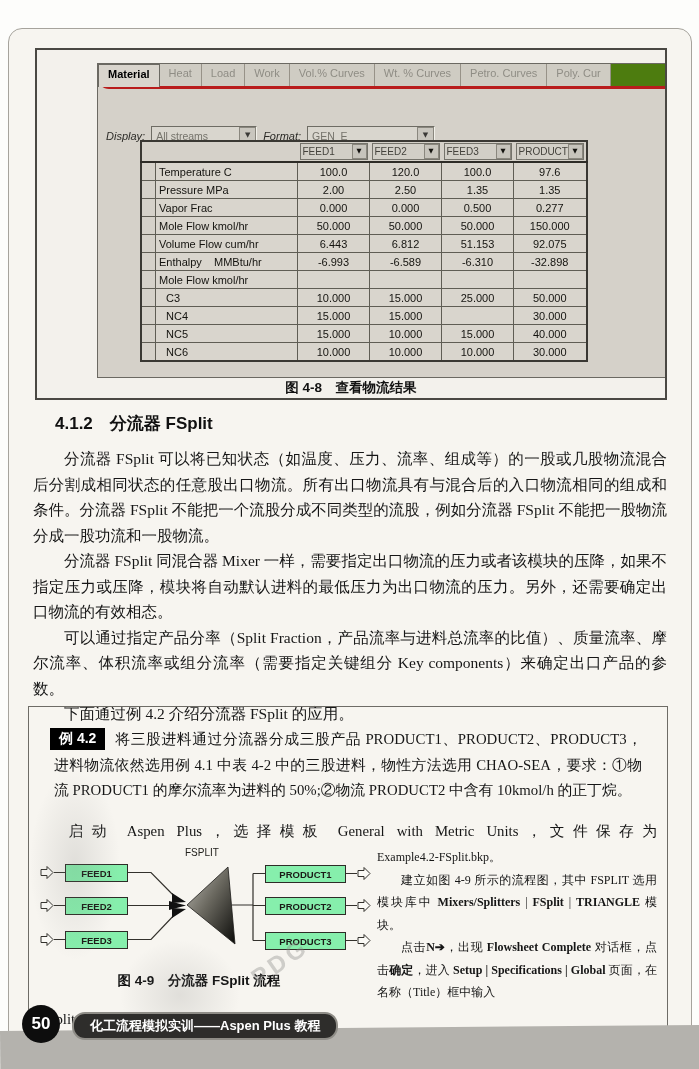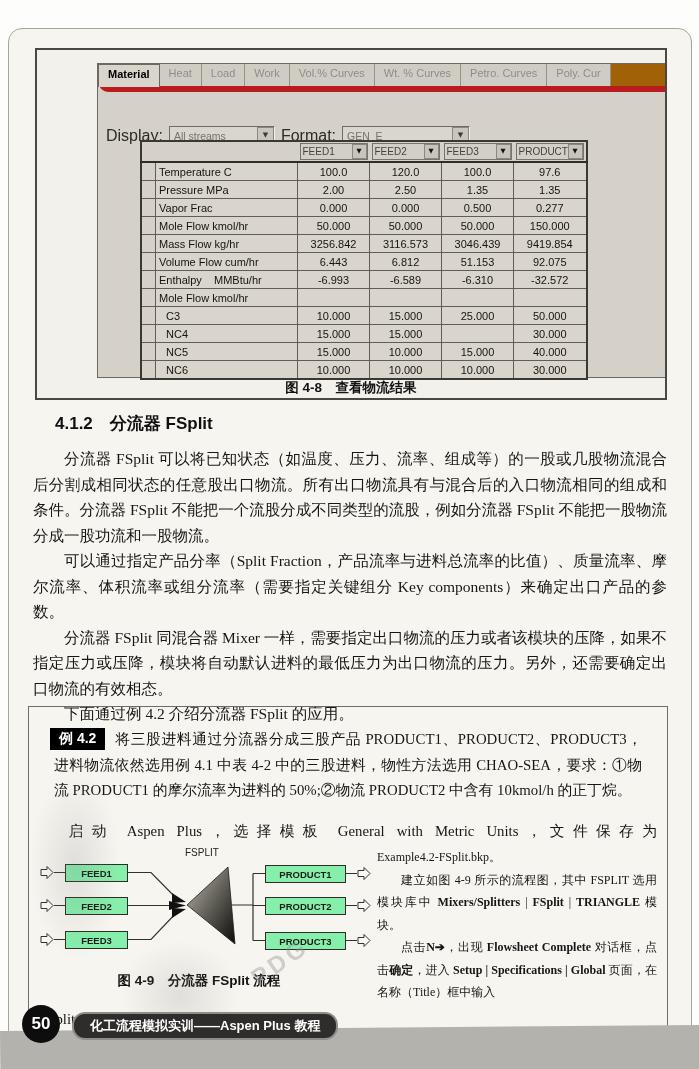--- a/index.html
+++ b/index.html
@@ -6,27 +6,27 @@
   body{background:#ffffff;font-family:"Liberation Serif","DejaVu Serif",serif;}
   .canvas{position:relative;width:699px;height:1069px;overflow:hidden;background:#fdfdfb;}
   
   .page-frame{position:absolute;left:8px;top:28px;width:682px;height:1020px;
     border:1px solid #a6a39c;border-radius:14px;background:#f7f5f0;}
   
   .fig48{position:absolute;left:35px;top:48px;width:628px;height:348px;
     border:2px solid #4a4843;background:#f3f1ec;overflow:hidden;}
   .dialog{position:absolute;left:60px;top:13px;width:600px;height:313px;
     background:#d5d1c9;border:1px solid #6b6962;font-family:"Liberation Sans",sans-serif;}
-  .tabs{display:flex;height:22px;border-bottom:6px solid #b91c1c;background:#a16207;border-radius:11px;}
+  .tabs{display:flex;height:22px;border-bottom:3px solid #b91c1c;background:#4d7c0f;border-radius:11px;}
   .tab{padding:3px 9px 0 9px;font-size:11px;color:#8f8d85;border-right:1px solid #979288;
     white-space:nowrap;background:#cfccc3;}
   .tab.active{background:#d9d5cd;color:#000;font-weight:bold;border:1px solid #6b6962;
     border-bottom:none;margin-bottom:-1px;}
   .controls{position:absolute;left:8px;top:38px;display:flex;align-items:center;gap:6px;}
-  .ctl-label{font-size:16px;color:#2c2b27;}
+  .ctl-label{font-size:11px;color:#2c2b27;font-style:italic;}
   .combo{display:flex;align-items:center;height:18px;background:#d9d6ce;
     border-top:1px solid #6e6c64;border-left:1px solid #6e6c64;
     border-bottom:1px solid #f2f1ea;border-right:1px solid #f2f1ea;}
   .combo .txt{font-size:10.5px;color:#75736b;padding:0 4px;flex:1;white-space:nowrap;overflow:hidden;}
   .combo .btn{width:15px;height:16px;background:#c9c6be;border:1px solid #8a877e;
     font-size:7px;line-height:15px;text-align:center;color:#3a3936;font-family:"DejaVu Sans",sans-serif;}
   .combo.w1{width:104px}.combo.w2{width:126px}
   .push-btn{height:20px;padding:0 9px;background:#d2cfc7;font-size:11px;color:#14130f;
     border-top:1px solid #f4f3ec;border-left:1px solid #f4f3ec;
     border-right:1px solid #5c5a52;border-bottom:1px solid #5c5a52;white-space:nowrap;margin-top:48px;}
@@ -179,41 +179,33 @@
             <tr>
               <td class="sel"></td>
               <td class="lbl">Mole Flow kmol/hr</td>
               <td class="val">50.000</td>
               <td class="val">50.000</td>
               <td class="val">50.000</td>
               <td class="val">150.000</td>
             </tr>
             <tr>
               <td class="sel"></td>
-              <td class="lbl">Mass Flow kg/hr</td>
-              <td class="val">3256.842</td>
-              <td class="val">3116.573</td>
-              <td class="val">3046.439</td>
-              <td class="val">9419.854</td>
-            </tr>
-            <tr>
-              <td class="sel"></td>
               <td class="lbl">Volume Flow cum/hr</td>
               <td class="val">6.443</td>
               <td class="val">6.812</td>
               <td class="val">51.153</td>
               <td class="val">92.075</td>
             </tr>
             <tr>
               <td class="sel"></td>
               <td class="lbl">Enthalpy    MMBtu/hr</td>
               <td class="val">-6.993</td>
               <td class="val">-6.589</td>
               <td class="val">-6.310</td>
-              <td class="val">-32.572</td>
+              <td class="val">-32.898</td>
             </tr>
             <tr>
               <td class="sel"></td>
               <td class="lbl">Mole Flow kmol/hr</td>
               <td class="val"></td>
               <td class="val"></td>
               <td class="val"></td>
               <td class="val"></td>
             </tr>
             <tr>
@@ -250,22 +242,22 @@
             </tr>
           </tbody>
       </table>
     </div>
     <div class="fig-caption">图 4-8　查看物流结果</div>
   </div>
 
   <div class="heading">4.1.2　分流器 FSplit</div>
   <div class="bodytext">
     <p>分流器 FSplit 可以将已知状态（如温度、压力、流率、组成等）的一股或几股物流混合后分割成相同状态的任意股出口物流。所有出口物流具有与混合后的入口物流相同的组成和条件。分流器 FSplit 不能把一个流股分成不同类型的流股，例如分流器 FSplit 不能把一股物流分成一股功流和一股物流。</p>
+    <p>分流器 FSplit 同混合器 Mixer 一样，需要指定出口物流的压力或者该模块的压降，如果不指定压力或压降，模块将自动默认进料的最低压力为出口物流的压力。另外，还需要确定出口物流的有效相态。</p>
     <p>可以通过指定产品分率（Split Fraction，产品流率与进料总流率的比值）、质量流率、摩尔流率、体积流率或组分流率（需要指定关键组分 Key components）来确定出口产品的参数。</p>
-    <p>分流器 FSplit 同混合器 Mixer 一样，需要指定出口物流的压力或者该模块的压降，如果不指定压力或压降，模块将自动默认进料的最低压力为出口物流的压力。另外，还需要确定出口物流的有效相态。</p>
     <p>下面通过例 4.2 介绍分流器 FSplit 的应用。</p>
   </div>
 
   <div class="example">
     <p class="ex-intro">
       <span class="ex-label">例 4.2</span><span>将三股进料通过分流器分成三股产品 PRODUCT1、PRODUCT2、PRODUCT3，进料物流依然选用例 4.1 中表 4-2 中的三股进料，物性方法选用 CHAO-SEA，要求：①物流 PRODUCT1 的摩尔流率为进料的 50%;②物流 PRODUCT2 中含有 10kmol/h 的正丁烷。</span>
     </p>
     <p class="ex-setup">启动 Aspen Plus，选择模板 General with Metric Units，文件保存为</p>
 
     <div class="ex-cols">

